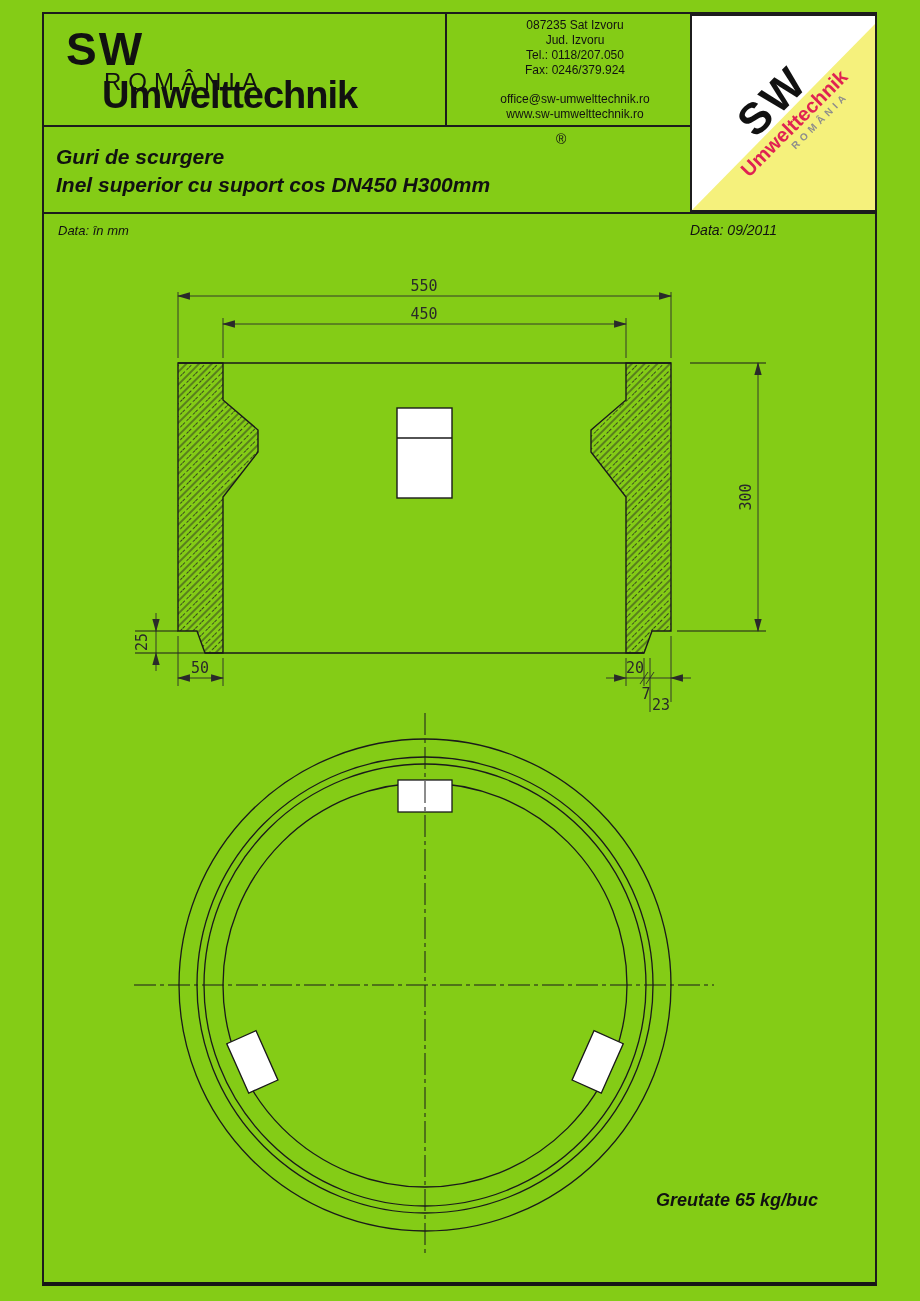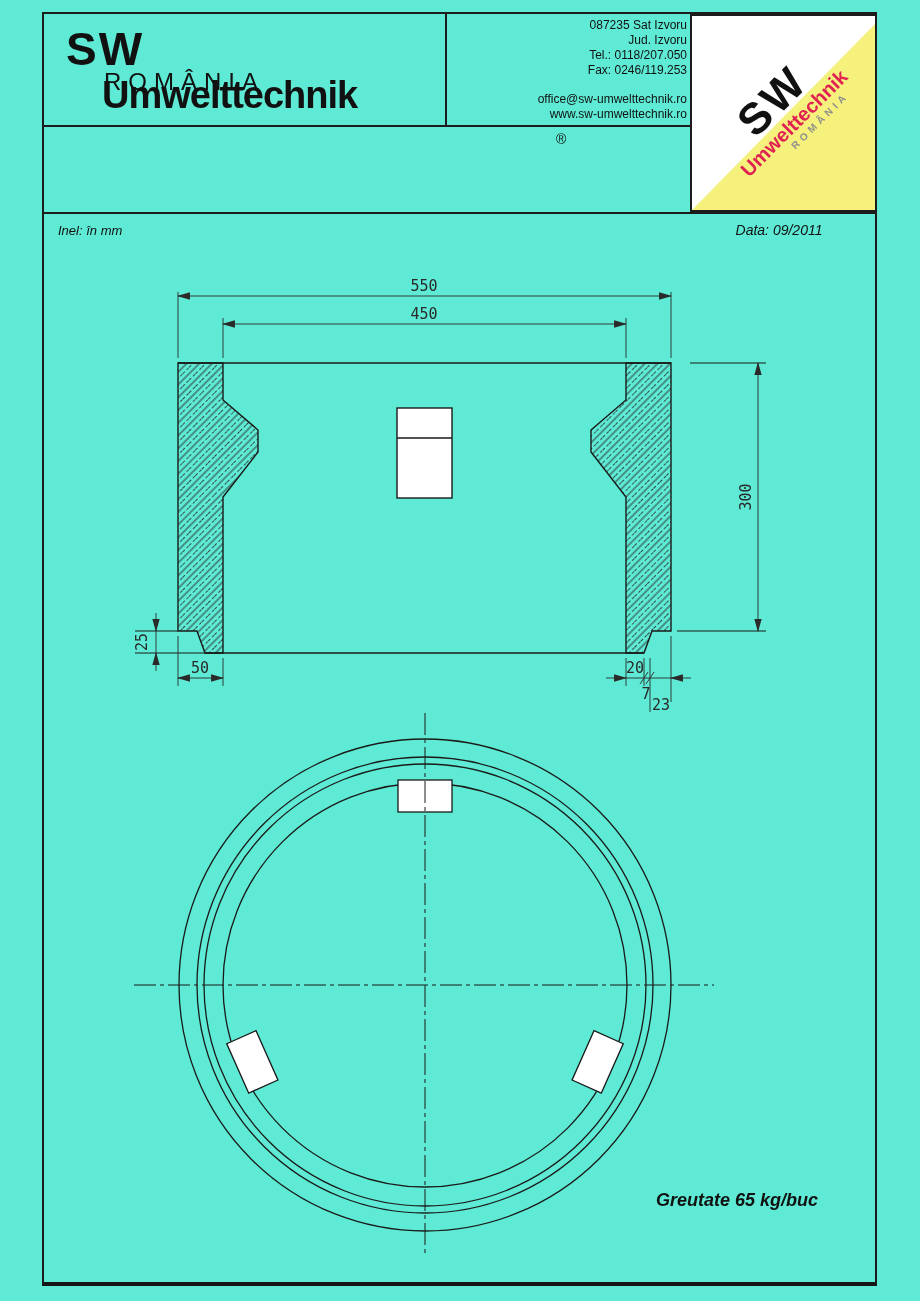--- a/index.html
+++ b/index.html
@@ -1,51 +1,51 @@
 <!DOCTYPE html>
 <html><head>
 <meta charset="utf-8">
 <style>
   html,body{margin:0;padding:0;background:#fff;}
-  .page{position:relative;width:920px;height:1301px;background:#5eead4;overflow:hidden;
+  .page{position:relative;width:920px;height:1301px;background:#84cc16;overflow:hidden;
         font-family:"Liberation Sans",sans-serif;color:#111;}
   .abs{position:absolute;}
   .page-border{left:42px;top:12px;width:835px;height:1274px;border:2px solid #1c1c1c;
                border-bottom:4px solid #161616;box-sizing:border-box;}
   .vline-header{left:445px;top:12px;width:2px;height:115px;background:#1c1c1c;}
   .hline-header{left:42px;top:125px;width:650px;height:2px;background:#1c1c1c;}
   .hline-title{left:42px;top:212px;width:835px;height:2px;background:#1c1c1c;}
 
   
   .logo-left{left:66px;top:26px;width:360px;height:100px;}
   .logo-sw{position:absolute;left:0;top:0;font-size:46px;font-weight:800;letter-spacing:2px;line-height:1;}
   .logo-romania{position:absolute;left:38px;top:44px;font-size:24px;font-weight:400;letter-spacing:7px;line-height:1;}
   .logo-umwelt{position:absolute;left:36px;top:50px;font-size:38px;font-weight:800;letter-spacing:-1px;line-height:1;}
 
   
-  .address{left:447px;top:18px;width:240px;height:104px;text-align:right;
-           font-size:12px;line-height:15px;}
+  .address{left:447px;top:18px;width:240px;height:104px;text-align:center;
+           font-size:12px;line-height:15px;padding-left:8px;}
   .address .gap{height:14px;}
 
   
   .corner-logo{left:690px;top:14px;width:187px;height:198px;border:2px solid #1c1c1c;
                box-sizing:border-box;background:#fff;overflow:hidden;}
   .corner-rot{position:absolute;left:50%;top:50%;transform:translate(-50%,-50%) rotate(-45deg);
               text-align:center;white-space:nowrap;}
   .corner-sw{font-size:44px;font-weight:800;letter-spacing:3px;line-height:0.9;color:#111;}
   .corner-umw{font-size:20px;font-weight:800;letter-spacing:0px;line-height:1.1;}
   .corner-rom{font-size:10px;font-weight:700;letter-spacing:4px;line-height:1.2;padding-left:40px;}
 
   
   .title-block{left:56px;top:143px;width:600px;line-height:28px;
                font-size:21px;font-weight:700;font-style:italic;}
   .reg-mark{left:556px;top:131px;font-size:14px;font-weight:400;font-style:normal;}
 
   .cote{left:58px;top:223px;font-size:13px;font-style:italic;}
-  .data{left:690px;top:222px;width:178px;text-align:center;font-size:14px;font-style:italic;}
+  .data{left:690px;top:222px;width:178px;text-align:left;font-size:14px;font-style:italic;}
 
   .drawing-svg{left:42px;top:250px;}
   svg text{font-family:"DejaVu Sans Mono","Liberation Mono",monospace;font-size:15px;fill:#2a2a2a;}
   svg text.note{font-family:"Liberation Sans",sans-serif;font-weight:700;font-style:italic;
                 font-size:18px;fill:#111;}
 </style>
 </head>
 <body>
 
 <div class="page">
@@ -58,40 +58,44 @@
   <div class="abs logo-left">
     <div class="logo-sw">SW</div>
     <div class="logo-romania">ROMÂNIA</div>
     <div class="logo-umwelt">Umwelttechnik</div>
   </div>
 
   <div class="abs address">
     <div>087235 Sat Izvoru</div>
     <div>Jud. Izvoru</div>
     <div>Tel.: 0118/207.050</div>
-    <div>Fax: 0246/119.253</div>
+    <div>Fax: 0246/379.924</div>
     <div class="gap"></div>
     <div>office@sw-umwelttechnik.ro</div>
     <div>www.sw-umwelttechnik.ro</div>
   </div>
 
   <div class="abs corner-logo">
     <svg width="183" height="194" viewBox="0 0 183 194" style="position:absolute;left:0;top:0">
       <polygon points="0,194 183,8 183,194" fill="#f5f17c"></polygon>
     </svg>
     <div class="corner-rot">
       <div class="corner-sw">SW</div>
       <div class="corner-umw" style="color:#e02252">Umwelttechnik</div>
       <div class="corner-rom" style="color:#8d8d8d">ROMÂNIA</div>
     </div>
   </div>
 
+  <div class="abs title-block">
+    <div>Guri de scurgere</div>
+    <div>Inel superior cu suport cos DN450 H300mm</div>
+  </div>
   <div class="abs reg-mark">®</div>
 
-  <div class="abs cote">Inel: în mm</div>
+  <div class="abs cote">Data: în mm</div>
   <div class="abs data">Data: 09/2011</div>
 
   <svg class="abs drawing-svg" width="836" height="1030" viewBox="42 250 836 1030">
     <defs>
       <pattern id="hatch" patternUnits="userSpaceOnUse" width="9" height="9" patternTransform="rotate(-45)">
         <line x1="0" y1="2" x2="9" y2="2" stroke="#222" stroke-width="0.9"></line>
         <line x1="0" y1="6.5" x2="9" y2="6.5" stroke="#222" stroke-width="0.8" stroke-dasharray="3 2.4"></line>
       </pattern>
       <marker id="arr" viewBox="0 0 12 8" refX="11" refY="4" markerWidth="13" markerHeight="9" orient="auto-start-reverse" markerUnits="userSpaceOnUse">
         <path d="M0,0.6 L12,4 L0,7.4 Z" fill="#2a2a2a"></path>

